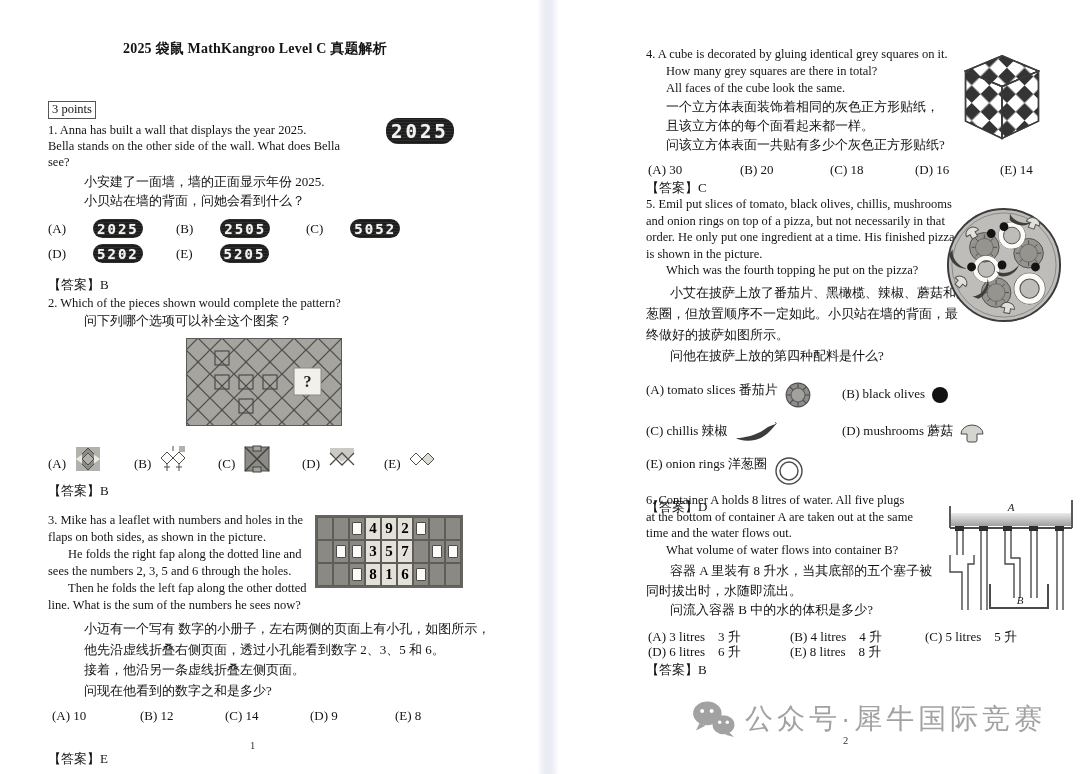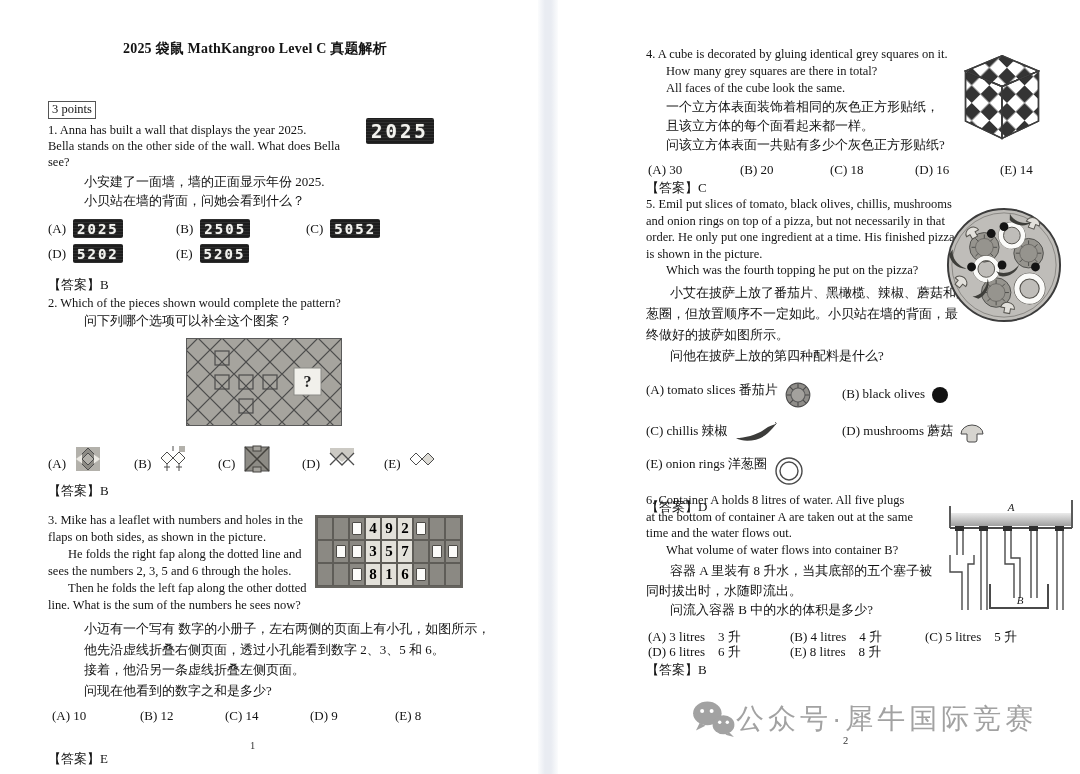--- a/index.html
+++ b/index.html
@@ -23,23 +23,23 @@
   .en { font-size:12.5px; line-height:16px; }
   .zh { font-size:13px; line-height:19px; }
   .ind20 { padding-left:20px; }
   .ind24 { padding-left:24px; }
   .ind36 { padding-left:36px; }
   .answer { font-size:13px; }
 
   
   .led { display:inline-block; background:#1d1d1d; color:#f2f2ee;
     font-family:"DejaVu Sans Mono", monospace; font-weight:bold;
-    border-radius:2px; line-height:1;
+    border-radius:12px; line-height:1;
     background-image:repeating-linear-gradient(0deg, rgba(255,255,255,.08) 0 1px, transparent 1px 3px);
-    text-shadow:0 0 1px rgba(255,255,255,.5); }
+    text-shadow:0 0 1px rgba(255,255,255,.5);margin-left:20px; }
   .led-lg { font-size:19px; letter-spacing:3px; padding:4px 5px 3px; }
   .led-sm { font-size:14px; letter-spacing:2px; padding:3px 4px 2px; }
 
   
   .optrow { display:grid; align-items:center; font-size:13px; }
   .opt { display:flex; align-items:center; gap:7px; }
   .optlab { font-size:13px; }
 
   
   .leaf { position:absolute; left:267px; top:3px; display:grid;
@@ -57,21 +57,21 @@
     margin-top:14px; align-items:flex-end; }
   .q2pieces .opt { align-items:flex-end; }
   .q2pieces svg { margin-bottom:-2px; }
 
   .q5row { display:flex; align-items:center; height:38px; font-size:13px; }
   .q5item { display:flex; gap:6px; }
   .q5item.first { flex:0 0 196px; }
 
   
   #wm { position:absolute; left:134px; top:700px; display:flex; align-items:center;
-    color:#a2a2a2; font-family:"Liberation Sans", sans-serif;
+    gap:9px; color:#a2a2a2; font-family:"Liberation Sans", sans-serif;
     font-size:28px; letter-spacing:4px; white-space:nowrap; }
   .pagenum { position:absolute; font-size:10.5px; color:#333; }
 </style>
 </head>
 <body>
 
 <div class="page" id="page1">
 
   <div class="title">2025 袋鼠 MathKangroo Level C 真题解析</div>
   <div class="badge">3 points</div>

